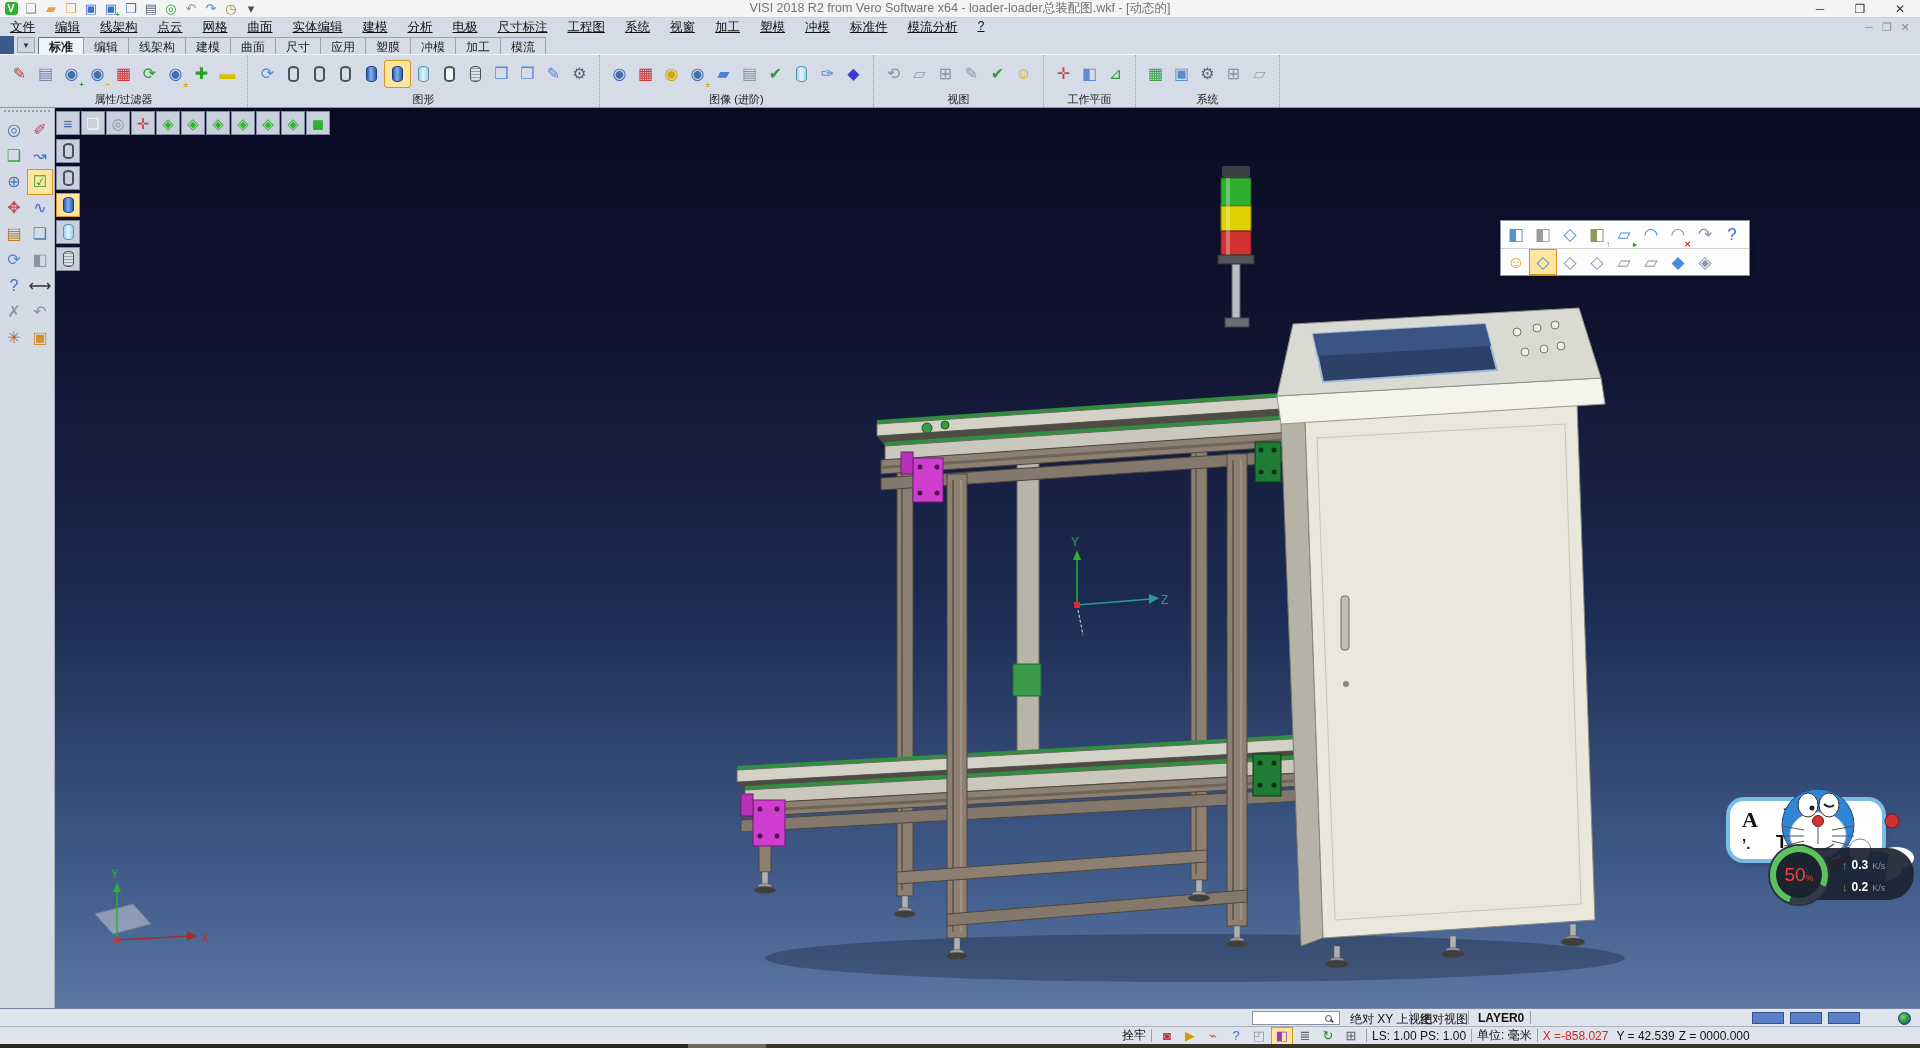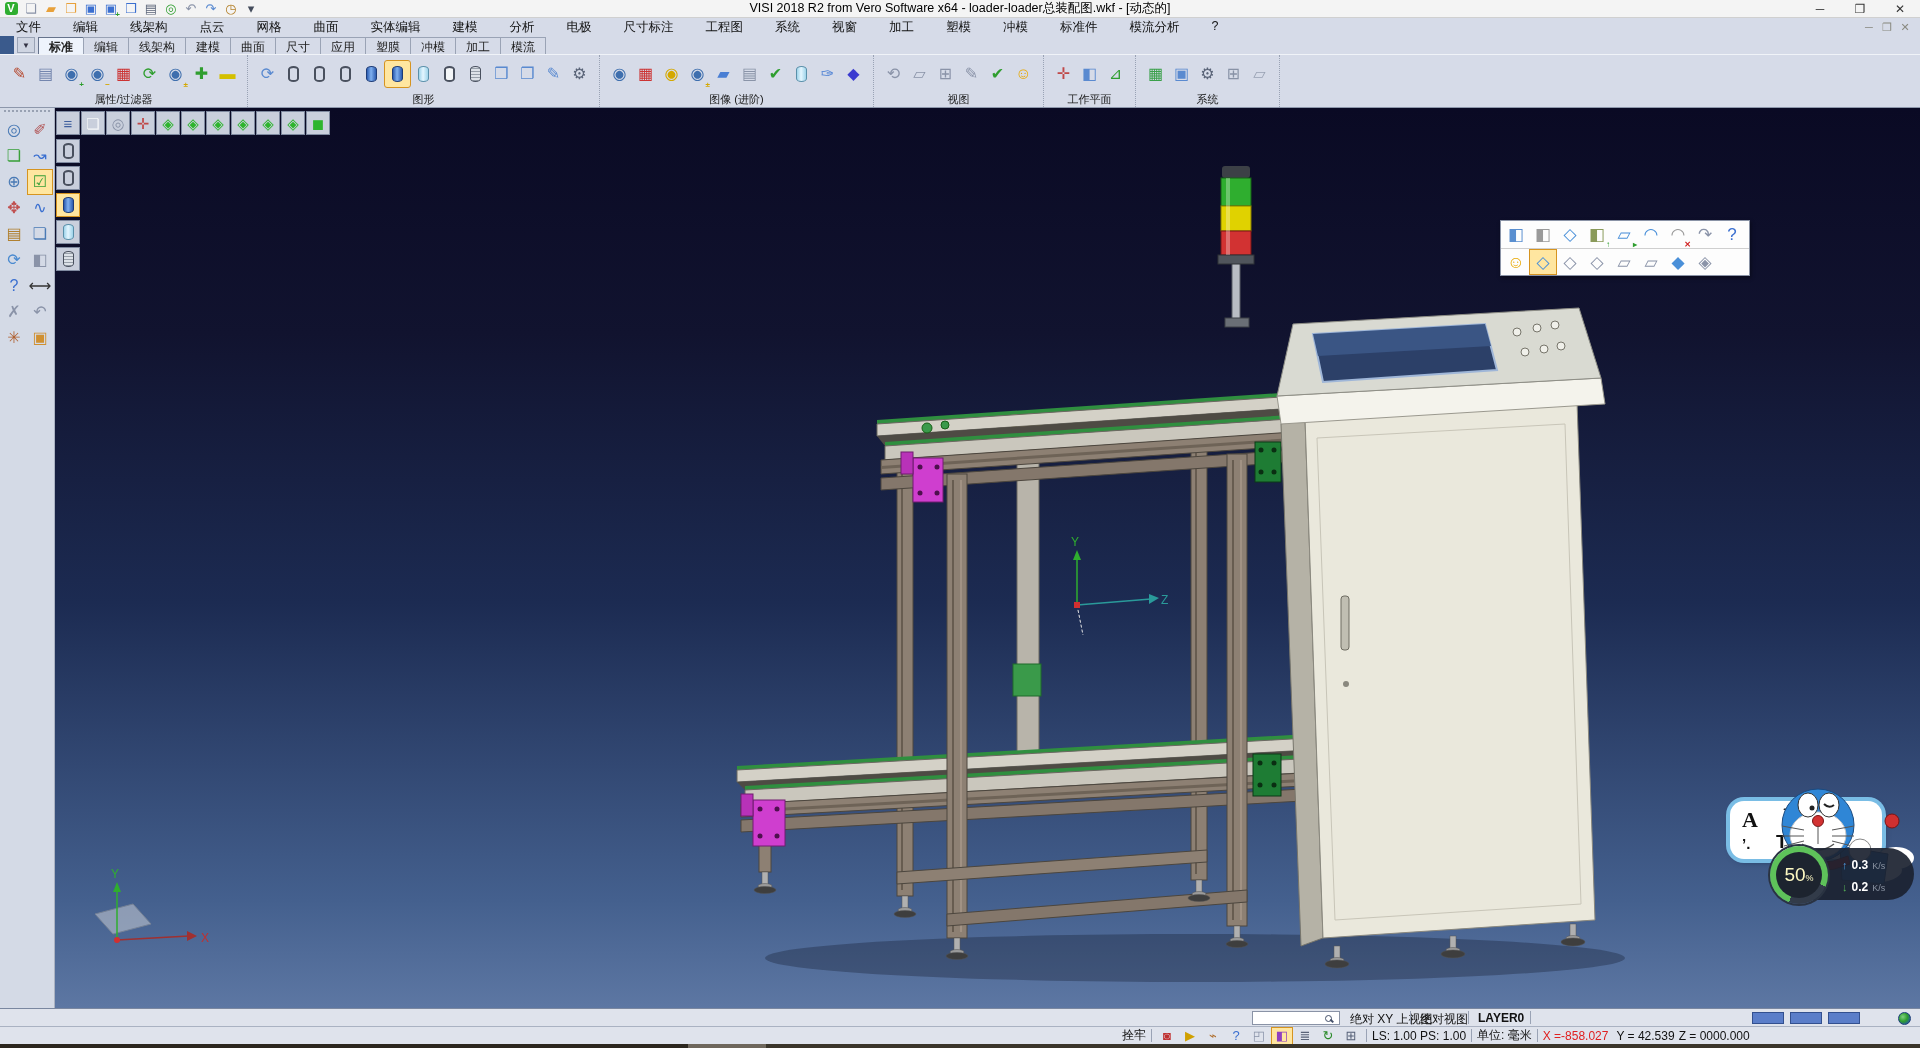--- a/index.html
+++ b/index.html
@@ -8,27 +8,27 @@
   
   .titlebar{position:absolute;left:0;top:0;width:1920px;height:18px;background:#f4f4f4;
     display:flex;align-items:center;font-size:12px;border-bottom:1px solid #d0d0d0;}
   .qicons{display:flex;align-items:center;gap:2px;padding-left:2px;}
   .qicons .icon{width:18px;height:16px;}
   .icon{display:flex;align-items:center;justify-content:center;position:relative;cursor:default;}
   .icon .g{font-size:13px;line-height:1;}
   .icon .bdg{position:absolute;right:0;bottom:-2px;font-size:8px;font-weight:bold;line-height:1;}
   .icon.logo .g{background:#2fae2f;color:#fff;font-weight:bold;font-size:11px;border-radius:3px;
     width:13px;height:13px;display:flex;align-items:center;justify-content:center;}
-  .ttl{position:absolute;left:0;right:0;text-align:center;font-size:12.5px;color:#000000;pointer-events:none;}
+  .ttl{position:absolute;left:0;right:0;text-align:center;font-size:12.5px;color:#737373;pointer-events:none;}
   .winctl{margin-left:auto;display:flex;z-index:2;}
   .winctl span{width:40px;text-align:center;font-size:12px;color:#333;}
   
   .menubar{position:absolute;left:0;top:18px;width:1920px;height:18px;background:#d6dbe8;
     display:flex;align-items:center;font-size:12.5px;color:#111;}
-  .menu-item{padding:0 16px;}
+  .menu-item{padding:0 10px;text-decoration:underline;}
   .mdictl{margin-left:auto;display:flex;padding-right:6px;}
   .mdictl span{width:18px;text-align:center;color:#8a8a80;font-size:11px;}
   
   .tabbar{position:absolute;left:0;top:36px;width:1920px;height:18px;background:#d6dbe8;
     display:flex;align-items:flex-end;font-size:12px;}
   .tab-navy{width:14px;height:18px;background:#3a5a8c;}
   .tab-drop{width:18px;height:16px;display:flex;align-items:center;justify-content:center;
     border:1px solid #9aa3b5;margin:0 3px 1px 3px;font-size:8px;color:#334;background:#cfd5e2;}
   .tab{padding:1px 10px 2px;border:1px solid #9aa3b5;border-bottom:none;margin-right:-1px;
     background:#d6dbe8;color:#222;height:17px;}
@@ -88,21 +88,21 @@
   .ime-a{left:12px;top:6px;font-size:22px;font-family:"Liberation Serif",serif;}
   .ime-moon{left:46px;top:4px;font-size:22px;}
   .ime-apos{left:12px;top:34px;font-size:15px;}
   .ime-shirt{left:46px;top:30px;font-size:19px;}
   .dorapill{position:absolute;left:52px;top:60px;width:142px;height:52px;border-radius:26px;
     background:#1b2230;opacity:.92;}
   .gauge{position:absolute;left:50px;top:58px;width:58px;height:58px;border-radius:50%;
     background:conic-gradient(from 200deg,#5ec25a 0 76%,#323b49 76% 100%);
     display:flex;align-items:center;justify-content:center;box-shadow:0 0 0 2px #2a3342;}
   .gauge .inner{width:46px;height:46px;border-radius:50%;background:#1d242f;
-    display:flex;align-items:center;justify-content:center;color:#fef9c3;}
+    display:flex;align-items:center;justify-content:center;color:#ef4444;}
   .gauge .val{font-size:19px;}
   .gauge .unit{font-size:9px;margin-top:6px;}
   .speed{position:absolute;left:122px;color:#fff;font-size:12px;font-weight:bold;display:flex;gap:4px;align-items:baseline;}
   .speed .arr{font-size:11px;}
   .speed .u{color:#8a93a2;font-weight:normal;font-size:9px;}
   
   .status1{position:absolute;left:0;top:1008px;width:1920px;height:18px;background:#dfe3ec;
     border-top:1px solid #7a87a0;display:flex;align-items:center;font-size:12px;color:#111;}
   .search{position:absolute;left:1252px;top:2px;width:88px;height:14px;background:#fff;
     border:1px solid #8a93a6;display:flex;align-items:center;}

